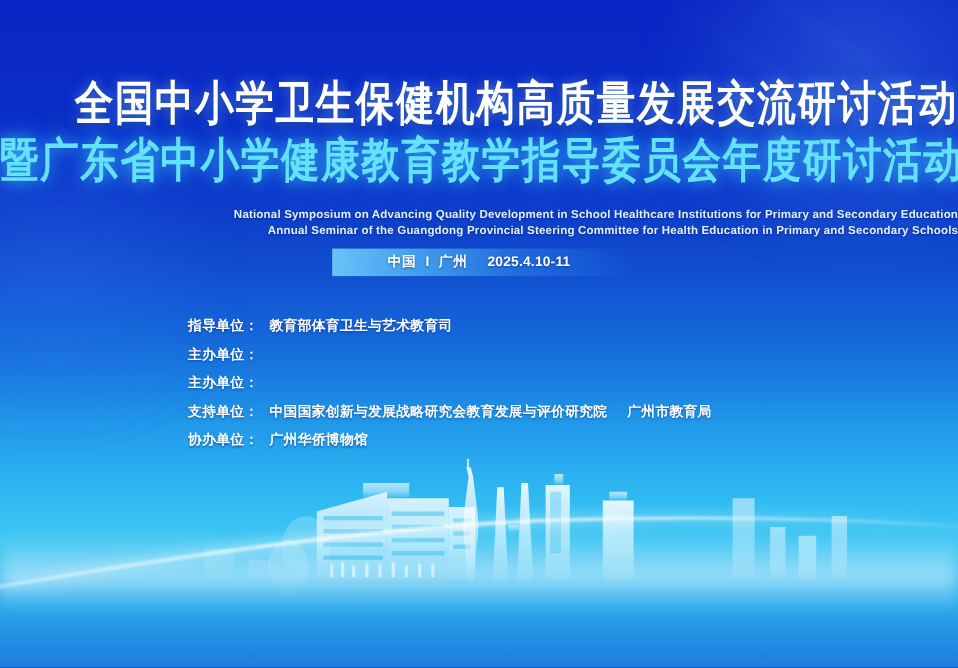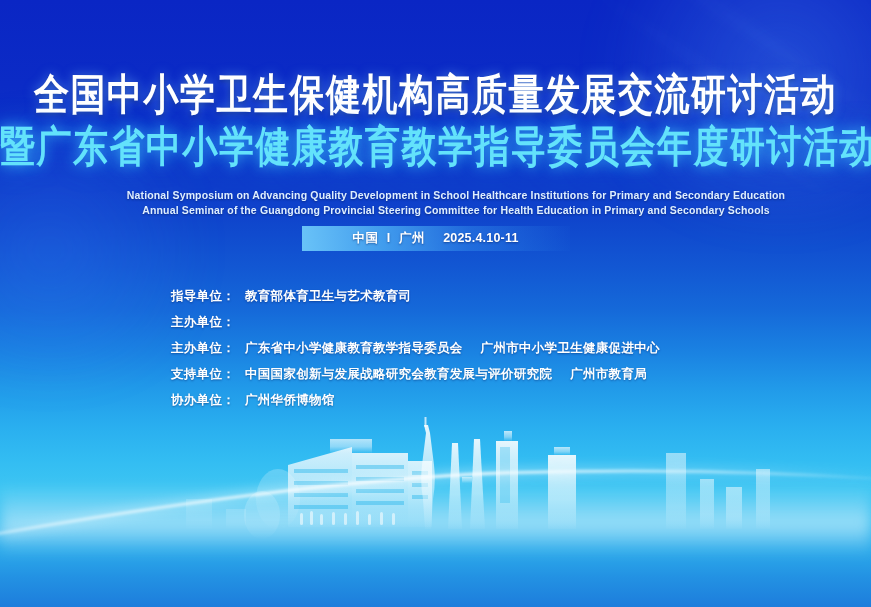--- a/index.html
+++ b/index.html
@@ -46,21 +46,21 @@
   .glowblob {
     position:absolute; pointer-events:none; border-radius:50%;
     background:radial-gradient(circle, rgba(90,160,255,.30) 0%, rgba(90,160,255,0) 70%);
     filter:blur(20px);
   }
   .glowblob.g1 { width:420px; height:300px; top:-80px; right:-120px; }
   .glowblob.g2 { width:360px; height:260px; top:120px; left:-130px;
     background:radial-gradient(circle, rgba(60,130,255,.22) 0%, rgba(60,130,255,0) 70%); }
 
   
-  .headline { position:absolute; top:70px; left:0; width:871px; text-align:center; }
+  .headline { position:absolute; top:70px; left:0; width:871px; text-align:right; }
 
   .title-line-1, .title-line-2 {
     font-weight:bold;
     letter-spacing:1.5px;
     white-space:nowrap;
     transform:scaleY(1.22);
     transform-origin:center top;
   }
   .title-line-1 {
     font-size:35px;
@@ -171,24 +171,20 @@
         <span class="org-label">指导单位：</span>
         <span class="org-values">
           <span>教育部体育卫生与艺术教育司</span>
         </span>
       </div>
       <div class="org-row">
         <span class="org-label">主办单位：</span>
       </div>
       <div class="org-row">
         <span class="org-label">主办单位：</span>
-        <span class="org-values">
-          <span>广东省中小学健康教育教学指导委员会</span>
-          <span>广州市中小学卫生健康促进中心</span>
-        </span>
       </div>
       <div class="org-row">
         <span class="org-label">支持单位：</span>
         <span class="org-values">
           <span>中国国家创新与发展战略研究会教育发展与评价研究院</span>
           <span>广州市教育局</span>
         </span>
       </div>
       <div class="org-row">
         <span class="org-label">协办单位：</span>

